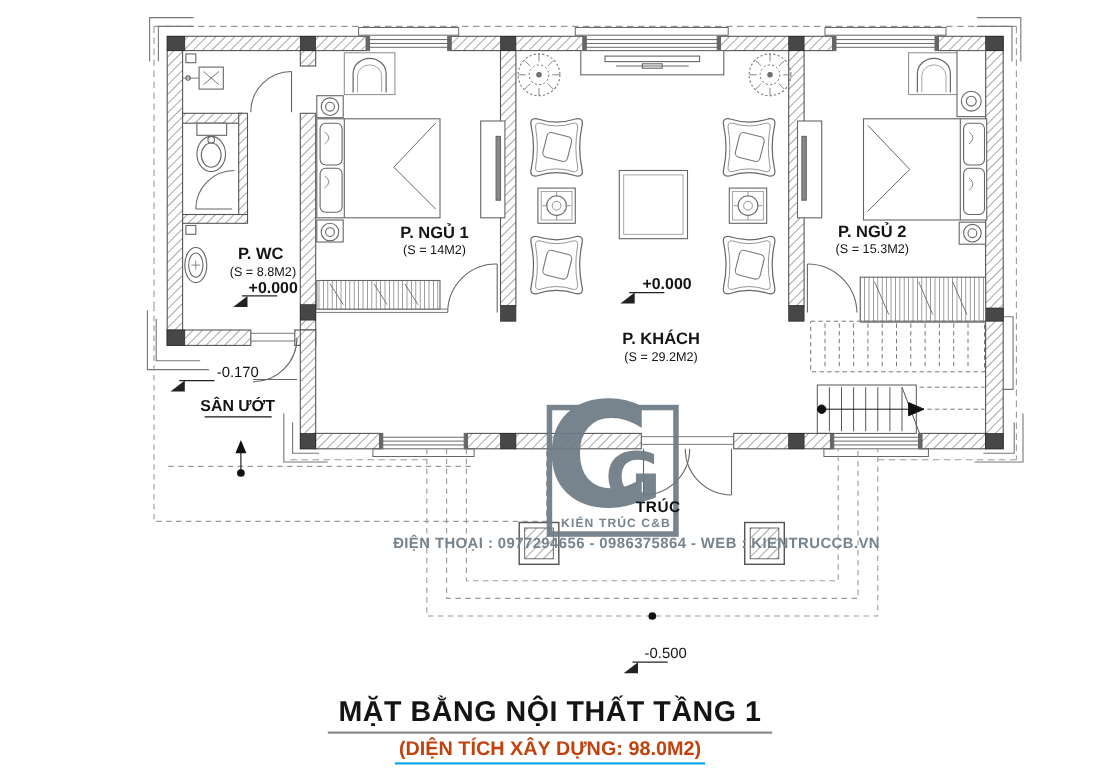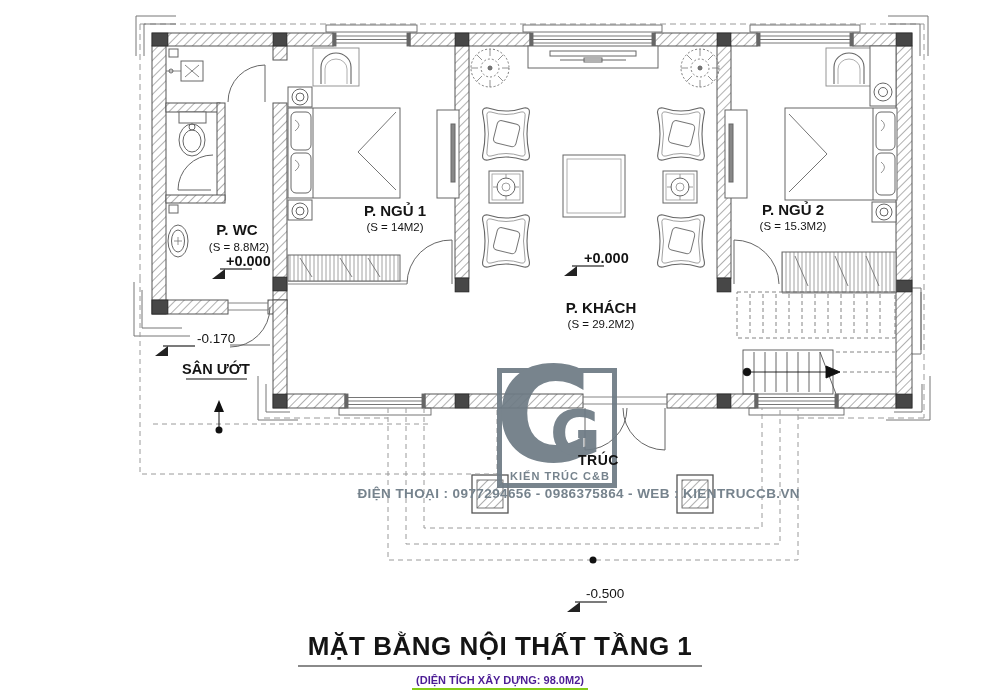--- a/index.html
+++ b/index.html
@@ -17,22 +17,22 @@
               color:#111;letter-spacing:.5px;}
   .company{position:absolute;left:400px;top:470px;width:320px;text-align:center;
            font-size:11px;font-weight:bold;color:#76838d;letter-spacing:1px;}
   .contact{position:absolute;left:310px;top:486px;width:490px;text-align:right;
            font-size:13.5px;font-weight:bold;color:#76838d;letter-spacing:.4px;}
   
   .titleblock{position:absolute;left:0;top:631px;width:1000px;text-align:center;}
   .titleblock .main{display:inline-block;font-size:26px;font-weight:bold;color:#141414;
         letter-spacing:.5px;border-bottom:2px solid #8a8a8a;padding:0 10px 3px;}
   .titleblock .sub{display:block;margin-top:3px;}
-  .titleblock .sub span{display:inline-block;font-size:11px;font-weight:bold;color:#4c1d95;
-        border-bottom:2px solid #84cc16;padding:0 4px 2px;}
+  .titleblock .sub span{display:inline-block;font-size:18px;font-weight:bold;color:#c2410c;
+        border-bottom:2px solid #0ea5e9;padding:0 4px 2px;}
 </style>
 </head>
 <body>
 
 <div class="canvas">
 
 <svg class="plan-svg" width="1000" height="700" viewBox="0 0 1000 700">
   <defs>
     <pattern id="hatch" width="6" height="6" patternUnits="userSpaceOnUse" patternTransform="rotate(45)">
       <rect width="6" height="6" fill="#ffffff"></rect>

